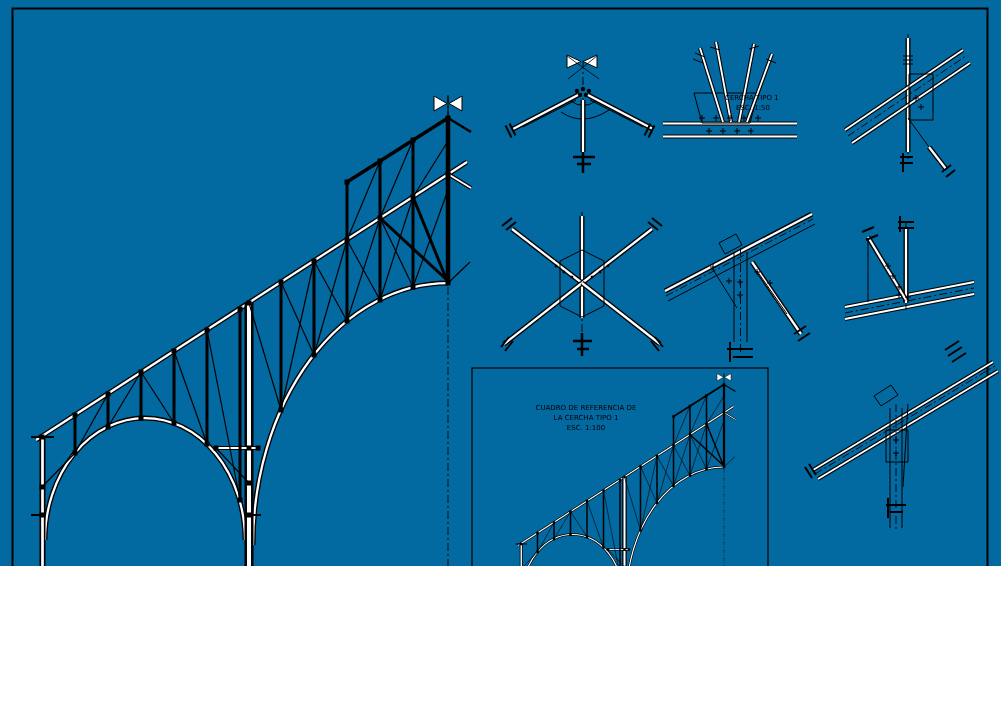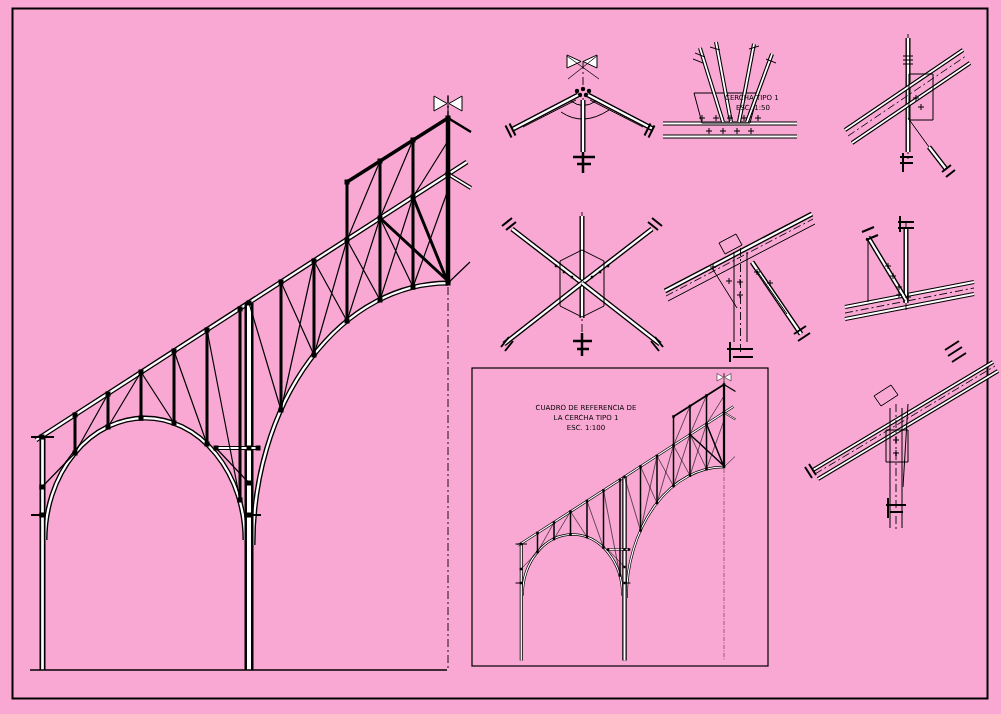--- a/index.html
+++ b/index.html
@@ -1,16 +1,16 @@
 <!DOCTYPE html>
 <html><head>
 <meta charset="utf-8">
 <style>
   html,body{margin:0;padding:0;background:#fff;}
-  .sheet{position:relative;width:1001px;height:714px;background:#f9a8d4;overflow:hidden;}
+  .sheet{position:relative;width:1001px;height:566px;background:#0369a1;overflow:hidden;}
   svg{display:block;}
   .ln{stroke:#000;fill:none;}
   .w08{stroke-width:0.8;} .w1{stroke-width:1;} .w12{stroke-width:1.2;} .w15{stroke-width:1.5;}
   .w2{stroke-width:2;} .w25{stroke-width:2.5;} .w3{stroke-width:3;} .w35{stroke-width:3.5;} .w45{stroke-width:4.5;}
   .dash{stroke:#000;stroke-width:0.9;fill:none;stroke-dasharray:8 3 2 3;}
   path[data-dbl]{stroke:#000;fill:none;}
   .nodes{fill:#000;stroke:none;}
   .sym{fill:#fff;stroke:#000;stroke-width:1;}
   text{font-family:"DejaVu Sans","Liberation Sans",sans-serif;fill:#000;}
   .cad-label{font-size:7px;}

